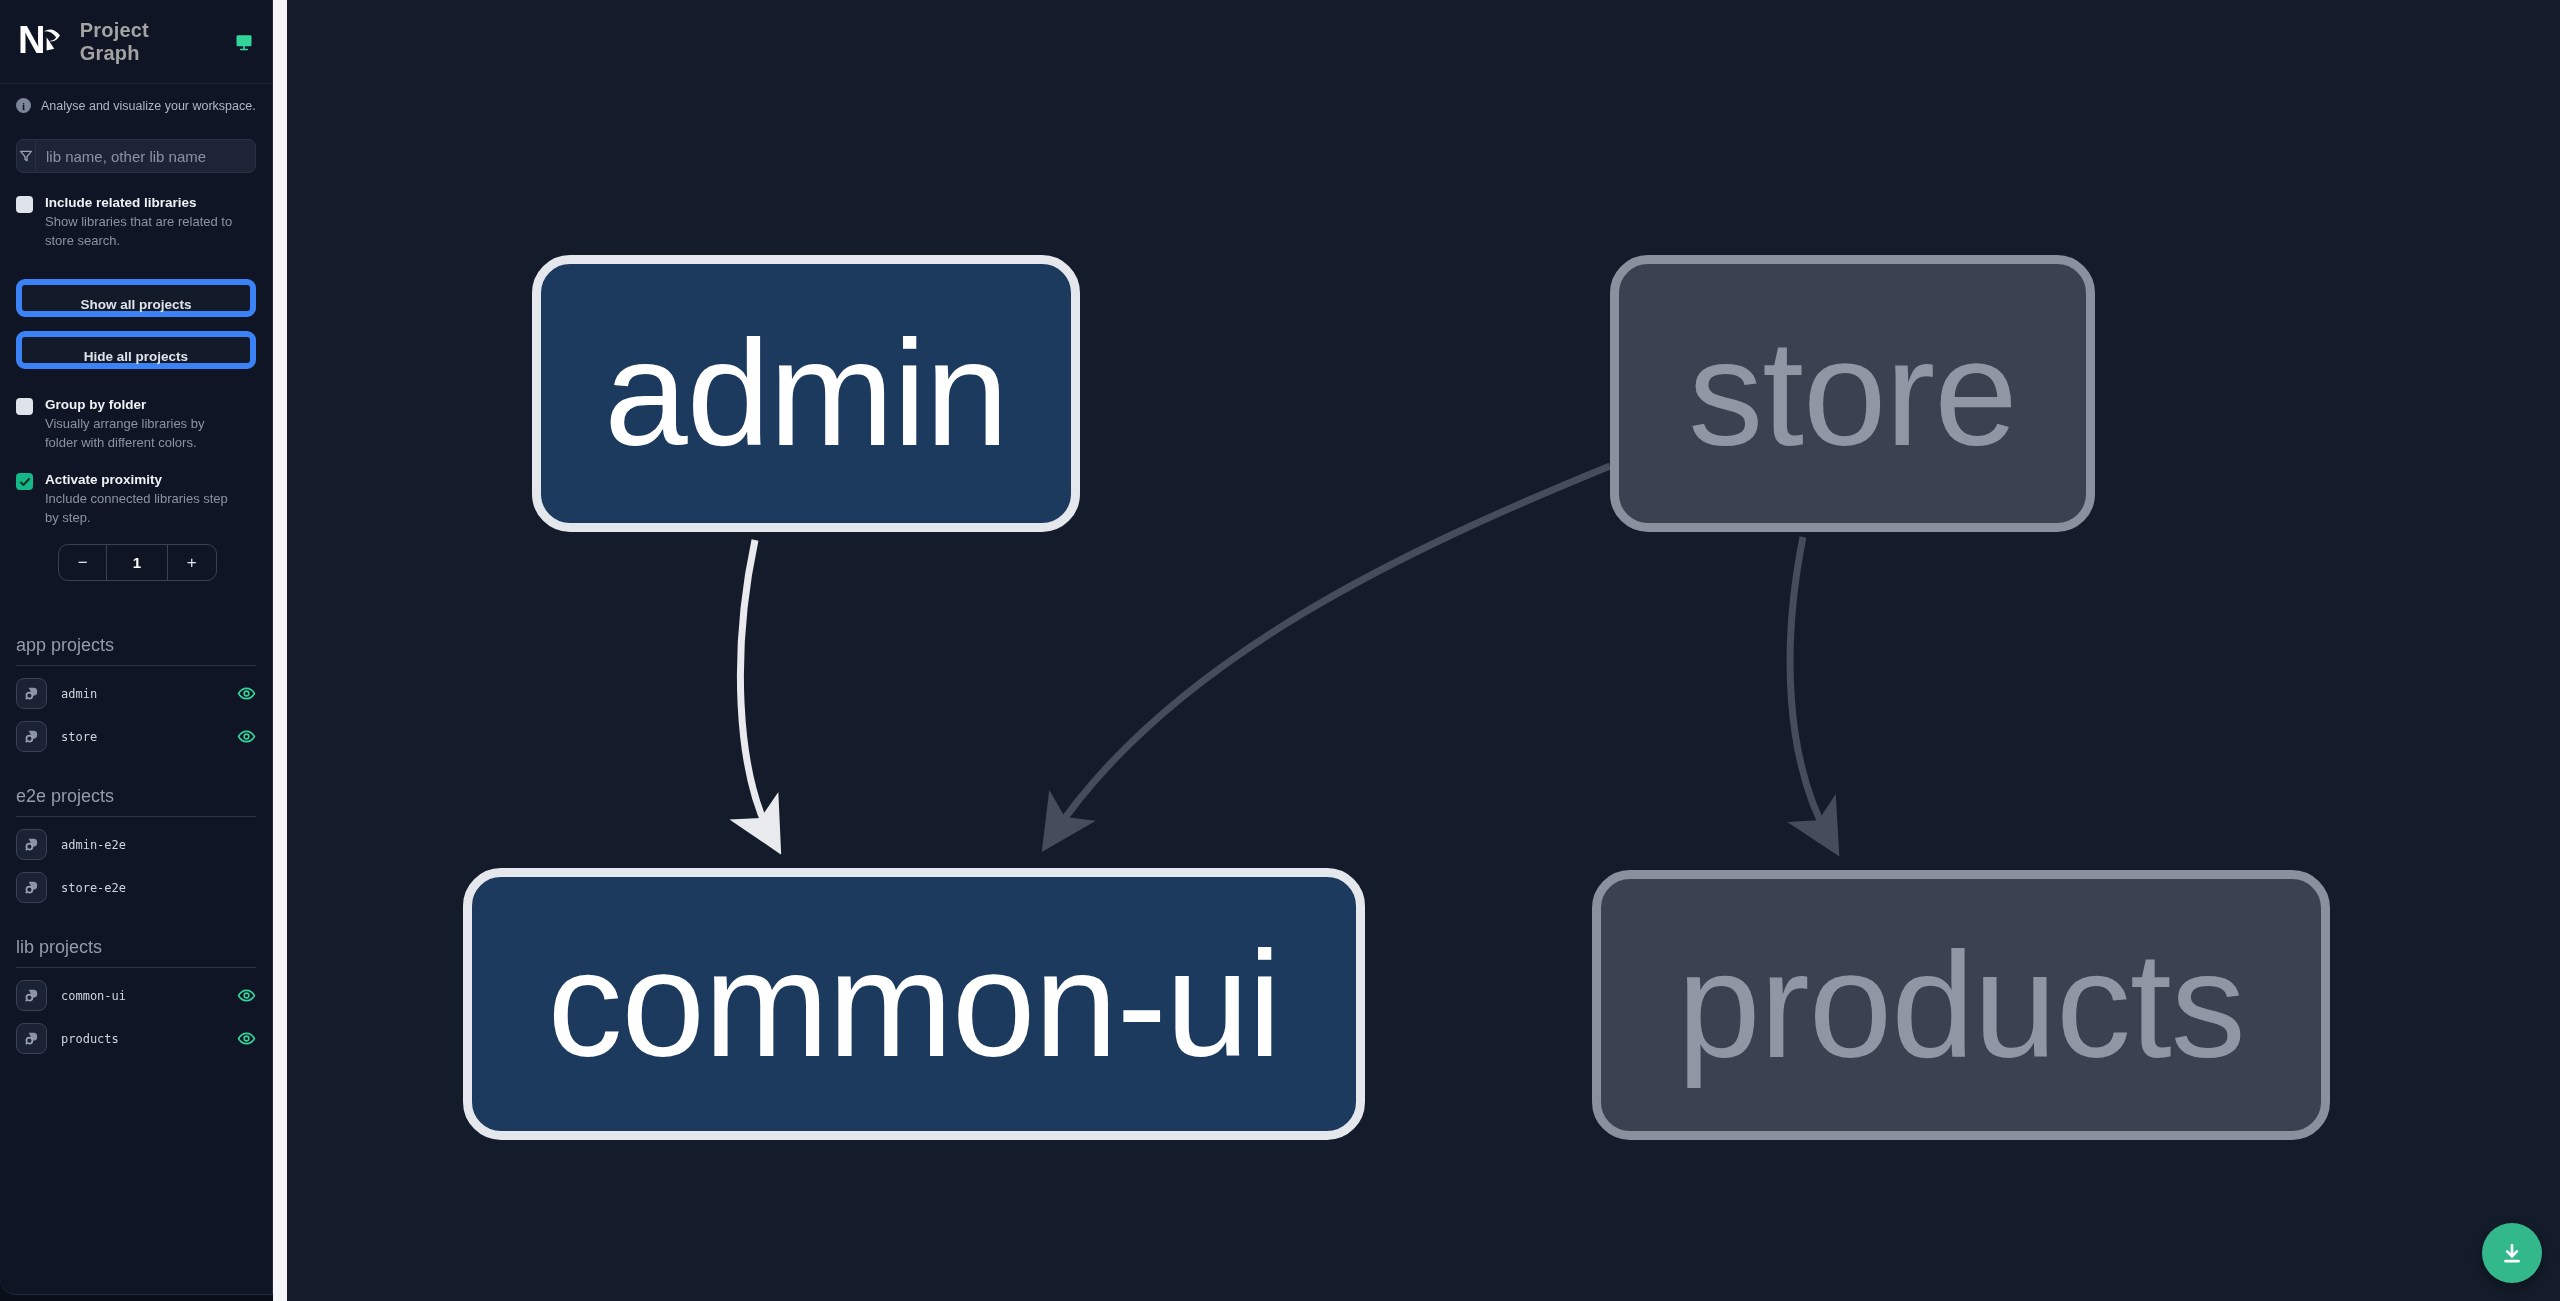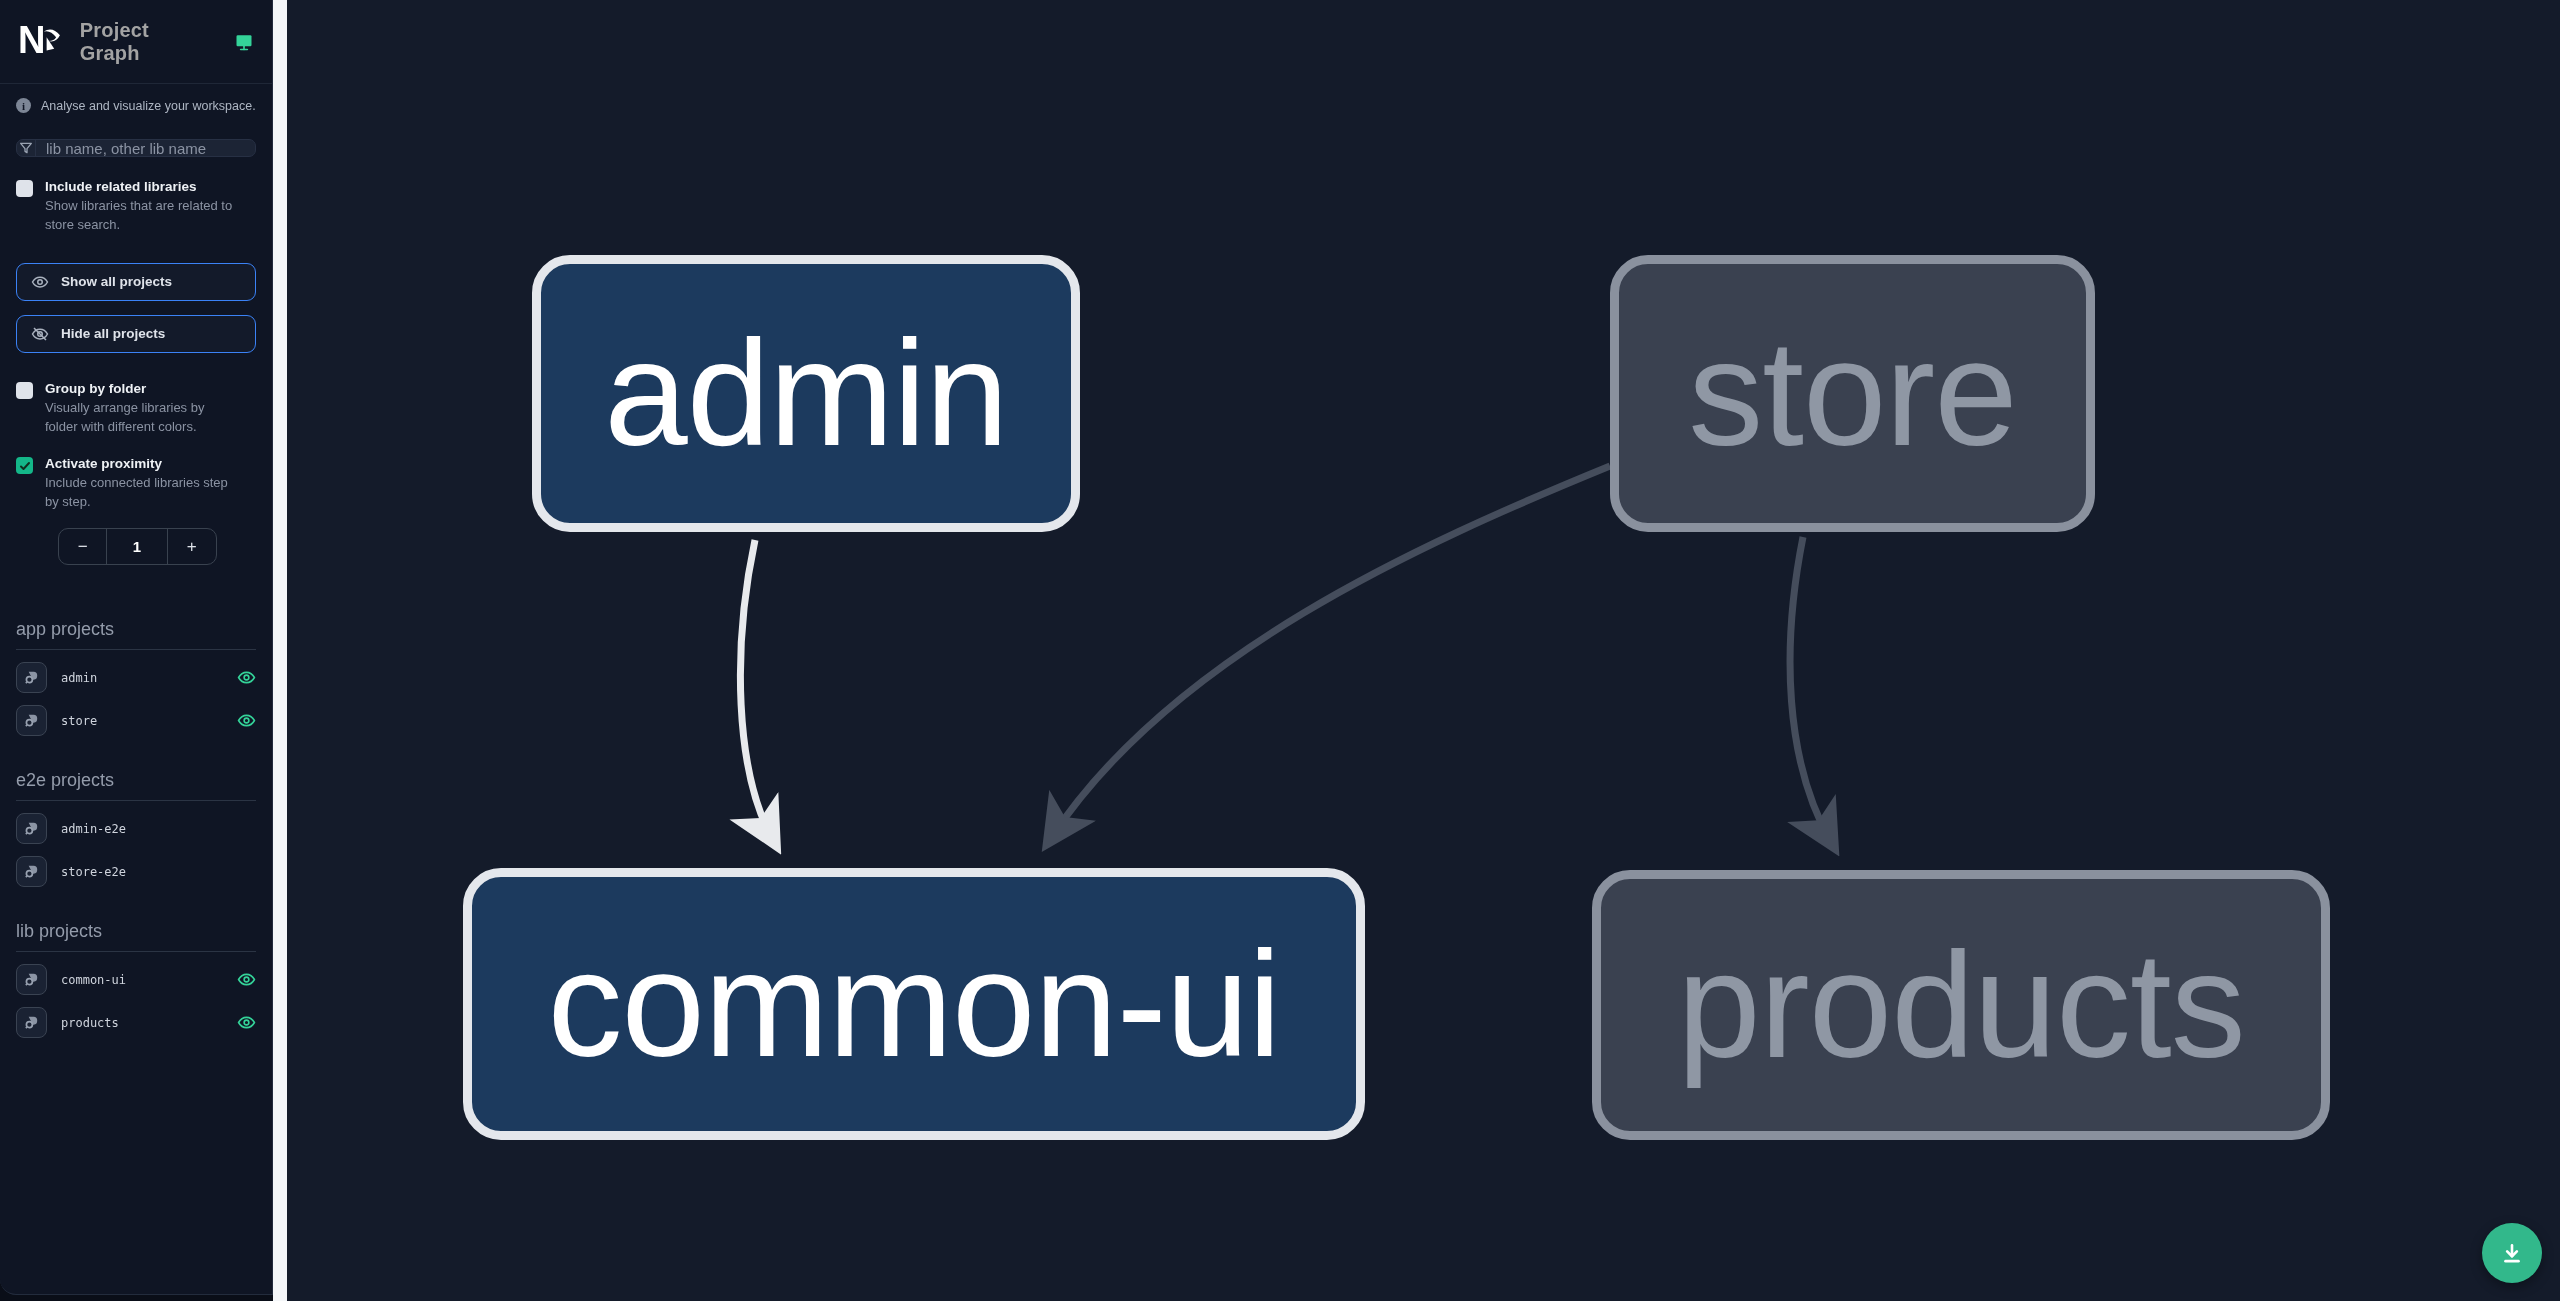--- a/index.html
+++ b/index.html
@@ -42,21 +42,21 @@
   .tagline-row { display:flex; align-items:center; margin-top:14px; }
   .info-dot {
     width:15px; height:15px; border-radius:50%; background:#7d8696;
     color:#0f1524; font-size:11px; font-weight:700; font-family:"Liberation Serif", serif;
     display:flex; align-items:center; justify-content:center; flex:0 0 15px;
   }
   .tagline { font-size:12.5px; color:#aeb6c3; margin-left:10px; }
 
   
   .search-box {
-    margin-top:26px; height:18px; display:flex; align-items:stretch;
+    margin-top:26px; height:34px; display:flex; align-items:stretch;
     background:#1c2435; border:1px solid #273044; border-radius:7px; overflow:hidden;
   }
   .search-icon-cell {
     width:34px; display:flex; align-items:center; justify-content:center;
     border-right:1px solid #273044; color:#9aa3b2;
   }
   .search-input {
     flex:1; background:transparent; border:none; outline:none;
     color:#e6e9ef; font-size:15px; padding:0 10px;
     font-family:"Liberation Sans", sans-serif;
@@ -72,24 +72,25 @@
   }
   .checkbox.checked { background:#14b789; }
   .checkbox.checked svg { display:block; }
   .check-text { margin-left:12px; }
   .check-label { font-size:13.5px; font-weight:700; color:#eef1f5; }
   .check-desc { font-size:13px; color:#8b93a3; line-height:1.45; margin-top:3px; width:190px; }
 
   
   .sb-btn {
     margin-top:14px; width:100%; height:38px;
-    background:#131a2a; border:1px solid #3b82f6; border-radius:9px;
+    background:#131a2a; border:6px solid #3b82f6; border-radius:9px;
     color:#dfe3ea; font-size:13.5px; font-weight:700;
     display:flex; align-items:center; padding:0 14px; gap:12px; cursor:pointer;
     font-family:"Liberation Sans", sans-serif;
+    flex-direction:column;
   }
   .sb-btn:first-of-type { margin-top:28px; }
   .sb-btn svg { color:#aab2bf; }
 
   
   .stepper {
     margin:16px 0 0 42px; width:159px; height:37px;
     border:1px solid #39424f; border-radius:10px;
     display:flex; align-items:stretch; overflow:hidden;
   }

